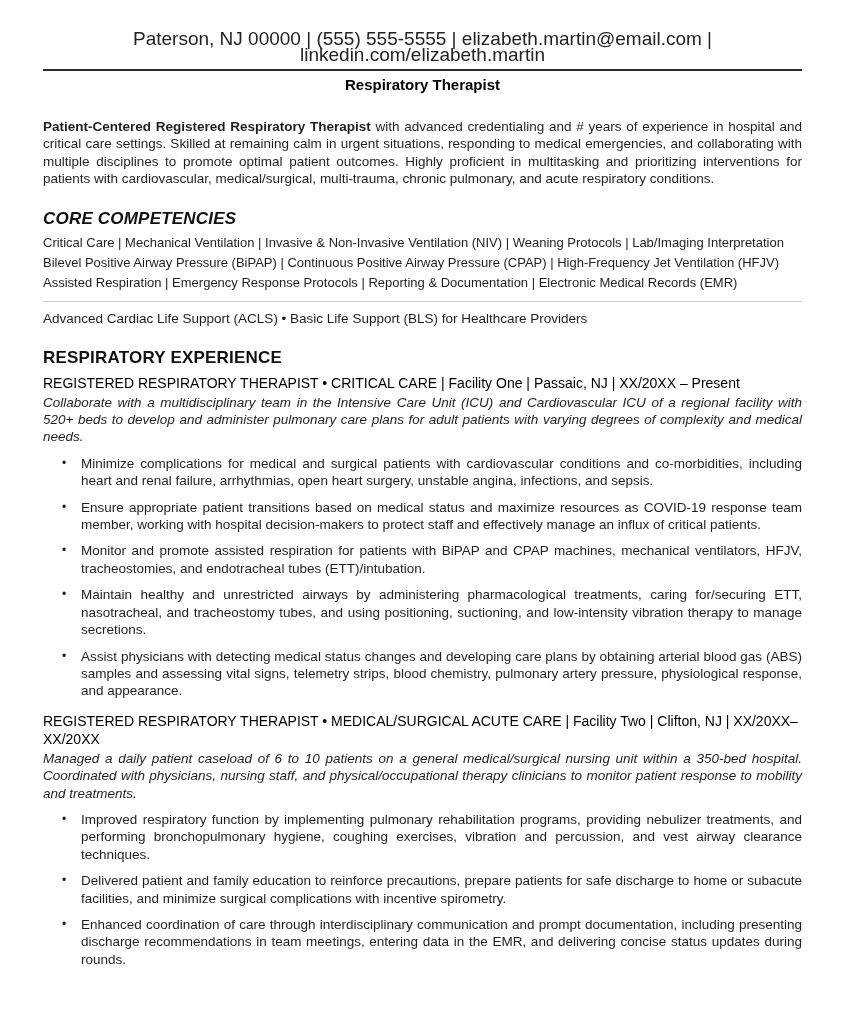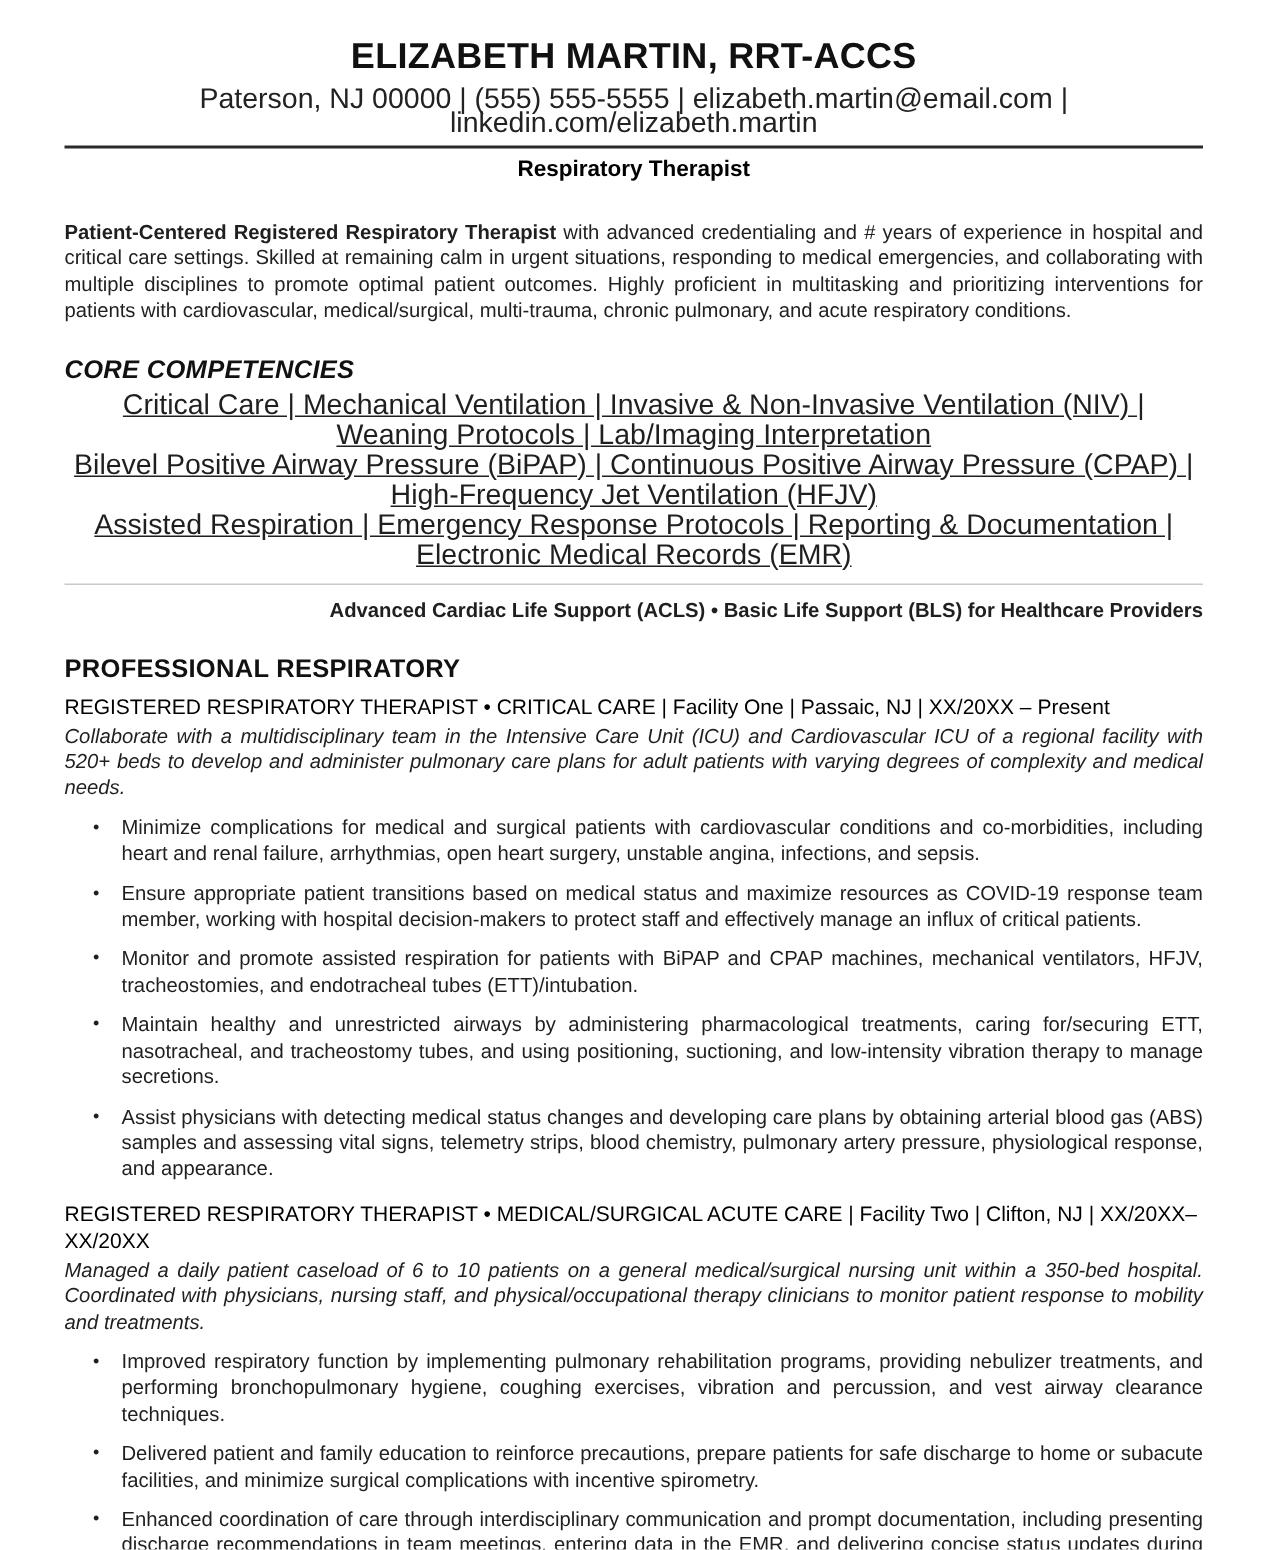--- a/index.html
+++ b/index.html
@@ -70,35 +70,32 @@
     line-height: 20px;
     font-weight: bold;
     letter-spacing: 0.2px;
     color: #111111;
   }
 
   
   .competencies { margin-top: 21px; }
   .competencies .section-heading { margin-bottom: 4px; font-style: italic; }
   .comp-line {
-    text-align: center;
-    font-size: 19px;
+    font-size: 13px;
     line-height: 20px;
-    text-decoration: underline;
   }
   .light-rule {
     border: none;
     border-top: 1px solid #c9c9c9;
     margin: 8px 0 8px 0;
   }
   .cert-line {
-    text-align: right;
+    text-align: left;
     font-size: 13.5px;
     line-height: 18px;
-    font-weight: bold;
   }
 
   
   .experience { margin-top: 20px; }
   .experience .section-heading { margin-bottom: 6px; }
   .job-title {
     font-size: 14px;
     line-height: 18px;
     font-weight: normal;
     color: #000000;
@@ -131,39 +128,38 @@
     text-align: justify;
   }
   .job + .job { margin-top: 12px; }
 </style>
 </head>
 <body>
 
 <div class="page">
 
   <div>
-    <div class="name">ELIZABETH MARTIN, RRT-ACCS</div>
     <div class="contact">Paterson, NJ 00000 | (555) 555-5555 | elizabeth.martin@email.com | linkedin.com/elizabeth.martin</div>
     <hr class="header-rule">
     <div class="doc-title">Respiratory Therapist</div>
   </div>
 
   <p class="summary"><span class="lead">Patient-Centered Registered Respiratory Therapist</span><span> with advanced credentialing and # years of experience in hospital and critical care settings. Skilled at remaining calm in urgent situations, responding to medical emergencies, and collaborating with multiple disciplines to promote optimal patient outcomes. Highly proficient in multitasking and prioritizing interventions for patients with cardiovascular, medical/surgical, multi-trauma, chronic pulmonary, and acute respiratory conditions.</span></p>
 
   <div class="competencies">
     <div class="section-heading">CORE COMPETENCIES</div>
     <div class="comp-line">Critical Care | Mechanical Ventilation | Invasive &amp; Non-Invasive Ventilation (NIV) | Weaning Protocols | Lab/Imaging Interpretation</div>
     <div class="comp-line">Bilevel Positive Airway Pressure (BiPAP) | Continuous Positive Airway Pressure (CPAP) | High-Frequency Jet Ventilation (HFJV)</div>
     <div class="comp-line">Assisted Respiration | Emergency Response Protocols | Reporting &amp; Documentation | Electronic Medical Records (EMR)</div>
     <hr class="light-rule">
     <div class="cert-line">Advanced Cardiac Life Support (ACLS) • Basic Life Support (BLS) for Healthcare Providers</div>
   </div>
 
   <div class="experience">
-    <div class="section-heading">PROFESSIONAL RESPIRATORY</div>
+    <div class="section-heading">RESPIRATORY EXPERIENCE</div>
 
     <div class="job">
       <div class="job-title">REGISTERED RESPIRATORY THERAPIST • CRITICAL CARE | Facility One | Passaic, NJ | XX/20XX – Present</div>
       <p class="job-desc">Collaborate with a multidisciplinary team in the Intensive Care Unit (ICU) and Cardiovascular ICU of a regional facility with 520+ beds to develop and administer pulmonary care plans for adult patients with varying degrees of complexity and medical needs.</p>
       <ul class="bullet-list">
         <li class="bullet-item">
             <span class="bullet-marker">•</span>
             <span class="bullet-text">Minimize complications for medical and surgical patients with cardiovascular conditions and co-morbidities, including heart and renal failure, arrhythmias, open heart surgery, unstable angina, infections, and sepsis.</span>
           </li>
         <li class="bullet-item">

